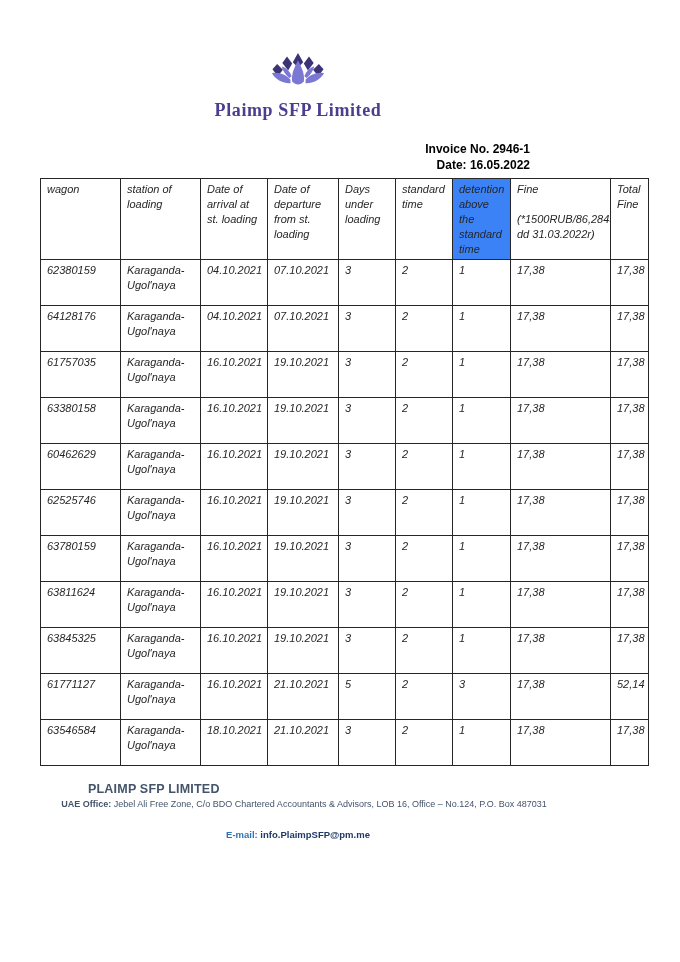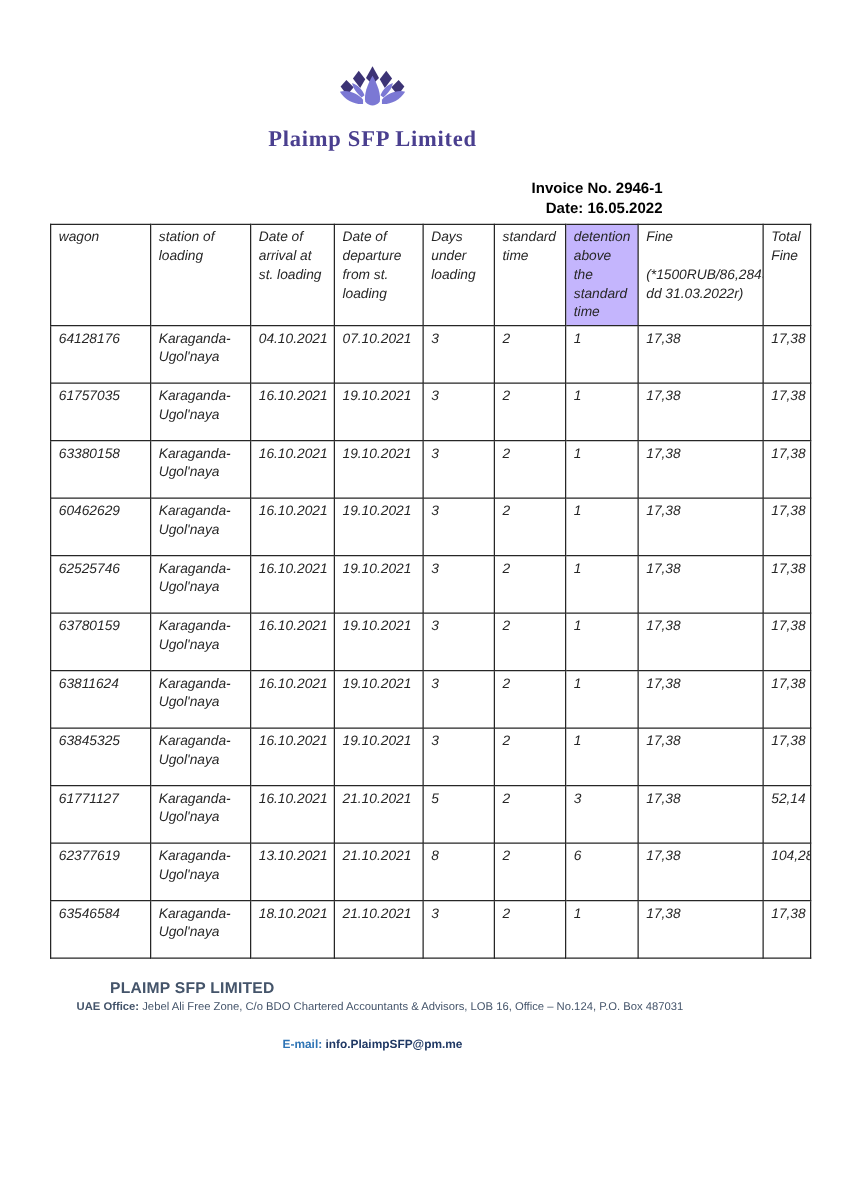--- a/index.html
+++ b/index.html
@@ -52,21 +52,21 @@
     border:1px solid #262626;
     vertical-align:top;
     text-align:left;
     padding:3px 4px 2px 6px;
     font-weight:normal;
     line-height:15px;
     overflow:hidden;
   }
   .fine-table thead th { height:74px; }
   .fine-table tbody td { height:46px; }
-  .fine-table th.hl { background:#c4b5fd; }
+  .fine-table th.hl { background:#3b82f6; }
   .fine-sub { margin-top:15px; }
 
   
   .footer { margin-top:16px; }
   .footer-company {
     margin-left:88px;
     font-size:12.5px;
     font-weight:bold;
     color:#44546a;
     letter-spacing:0.2px;
@@ -145,31 +145,42 @@
         <th class="hl"><span>detention above the standard time</span></th>
         <th>
           <div>Fine</div>
           <div class="fine-sub">(*1500RUB/86,2843 dd 31.03.2022r)</div>
         </th>
         <th><span>Total Fine</span></th>
       </tr>
     </thead>
     <tbody>
         <tr>
-          <td>64128176</td>
+          <td>62380159</td>
           <td>Karaganda-Ugol'naya</td>
           <td>04.10.2021</td>
           <td>07.10.2021</td>
           <td>3</td>
           <td>2</td>
           <td>1</td>
           <td>17,38</td>
           <td>17,38</td>
         </tr>
         <tr>
+          <td>64128176</td>
+          <td>Karaganda-Ugol'naya</td>
+          <td>04.10.2021</td>
+          <td>07.10.2021</td>
+          <td>3</td>
+          <td>2</td>
+          <td>1</td>
+          <td>17,38</td>
+          <td>17,38</td>
+        </tr>
+        <tr>
           <td>61757035</td>
           <td>Karaganda-Ugol'naya</td>
           <td>16.10.2021</td>
           <td>19.10.2021</td>
           <td>3</td>
           <td>2</td>
           <td>1</td>
           <td>17,38</td>
           <td>17,38</td>
         </tr>
@@ -242,31 +253,20 @@
         <tr>
           <td>61771127</td>
           <td>Karaganda-Ugol'naya</td>
           <td>16.10.2021</td>
           <td>21.10.2021</td>
           <td>5</td>
           <td>2</td>
           <td>3</td>
           <td>17,38</td>
           <td>52,14</td>
-        </tr>
-        <tr>
-          <td>62377619</td>
-          <td>Karaganda-Ugol'naya</td>
-          <td>13.10.2021</td>
-          <td>21.10.2021</td>
-          <td>8</td>
-          <td>2</td>
-          <td>6</td>
-          <td>17,38</td>
-          <td>104,28</td>
         </tr>
         <tr>
           <td>63546584</td>
           <td>Karaganda-Ugol'naya</td>
           <td>18.10.2021</td>
           <td>21.10.2021</td>
           <td>3</td>
           <td>2</td>
           <td>1</td>
           <td>17,38</td>

